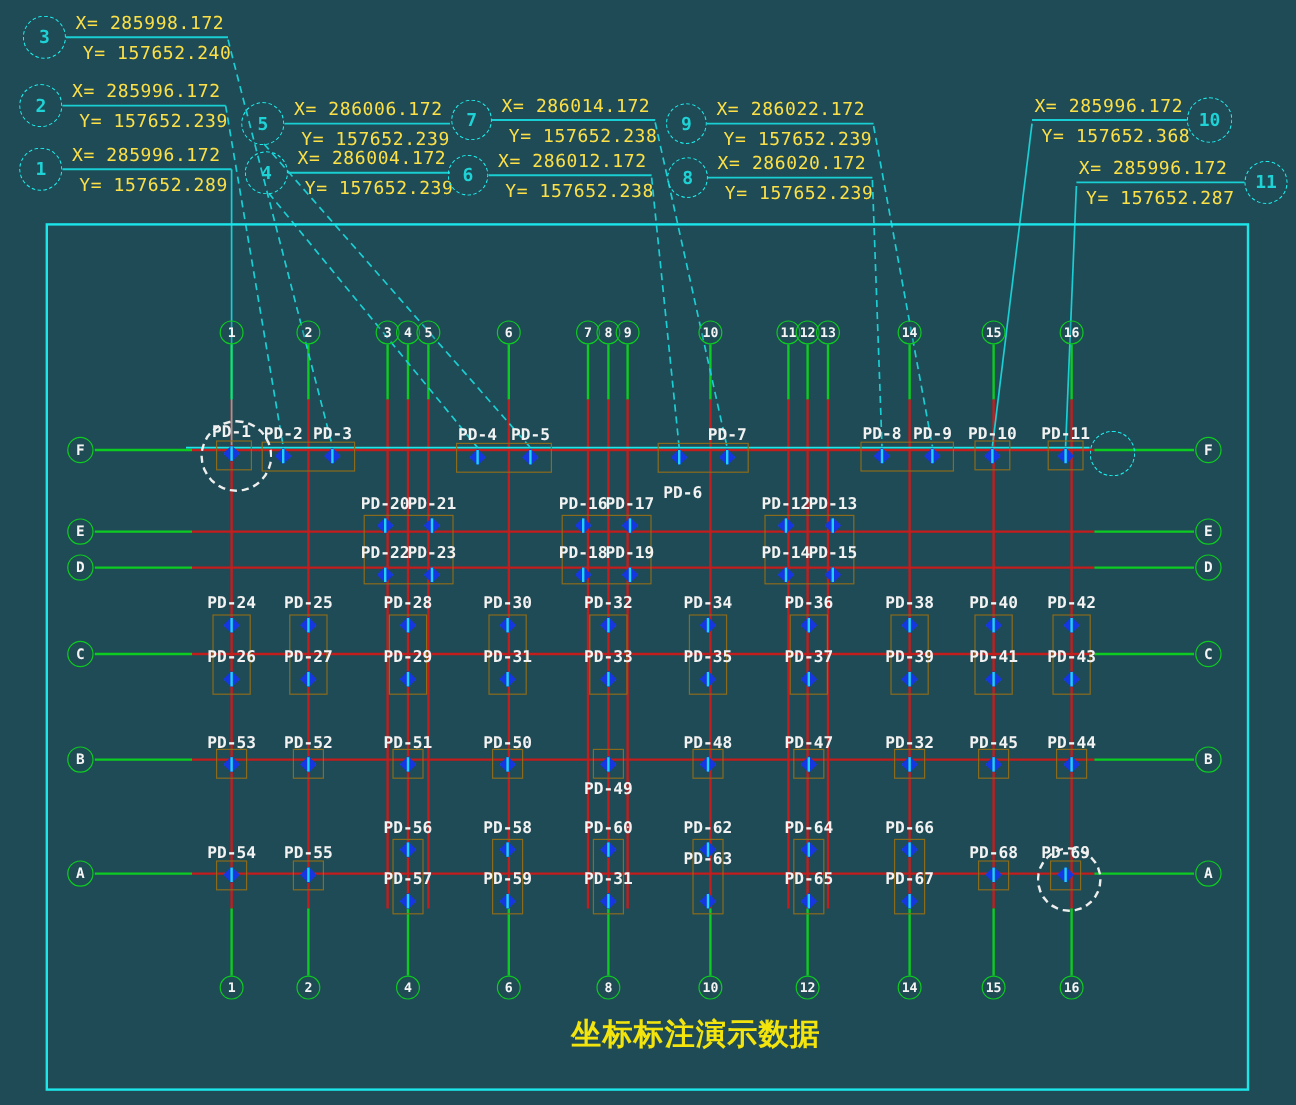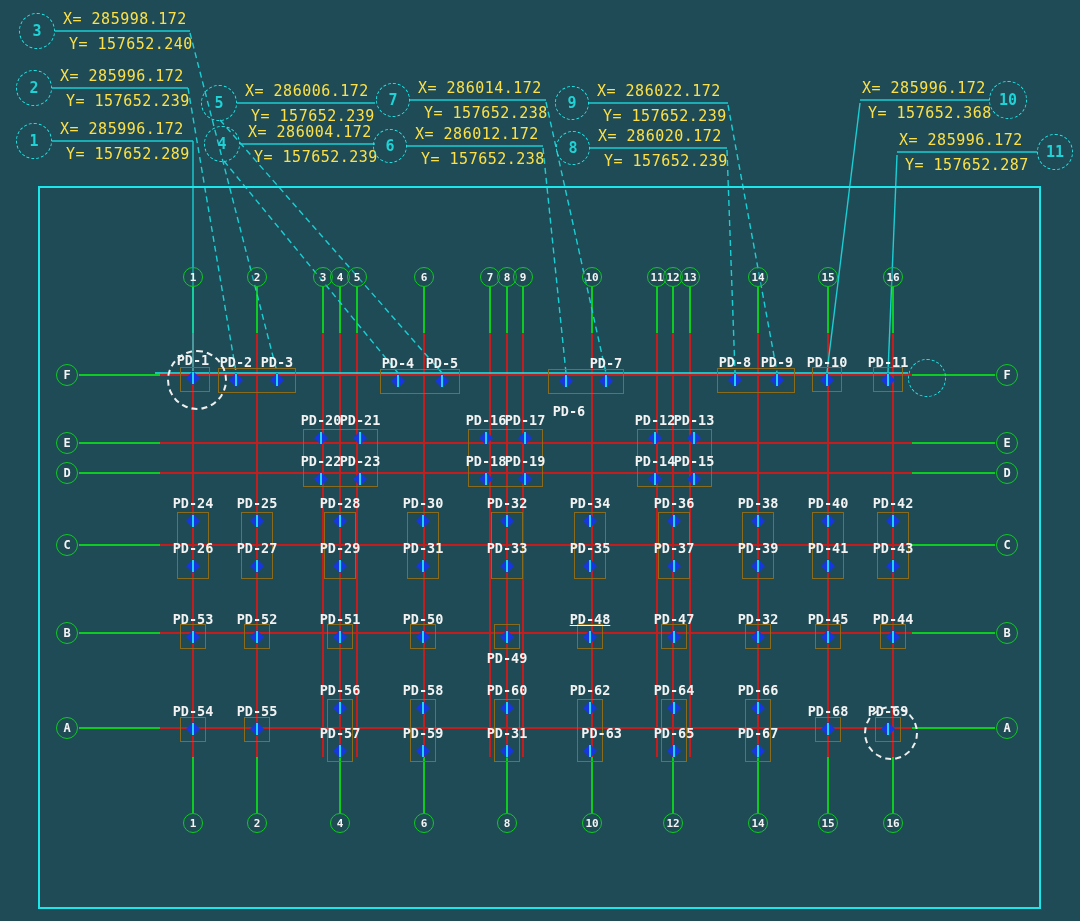--- a/index.html
+++ b/index.html
@@ -127,20 +127,21 @@
       <line x1="590" y1="148" x2="727" y2="148" stroke="#1acfd4" stroke-width="1.6"></line>
       <line x1="727" y1="150" x2="735" y2="372" stroke="#1acfd4" stroke-width="1.4" stroke-dasharray="6 4"></line>
       <line x1="589" y1="103" x2="728" y2="103" stroke="#1acfd4" stroke-width="1.6"></line>
       <line x1="728" y1="105" x2="777" y2="372" stroke="#1acfd4" stroke-width="1.4" stroke-dasharray="6 4"></line>
       <line x1="860" y1="100" x2="989" y2="100" stroke="#1acfd4" stroke-width="1.6"></line>
       <line x1="860" y1="103" x2="827" y2="372" stroke="#1acfd4" stroke-width="1.4"></line>
       <line x1="897" y1="152" x2="1037" y2="152" stroke="#1acfd4" stroke-width="1.6"></line>
       <line x1="897" y1="155" x2="888" y2="372" stroke="#1acfd4" stroke-width="1.4"></line>
     </svg>
   <div class="border-rect" id="frame" style="left: 38px; top: 186px; width: 999px; height: 719px;"></div>
+  <div class="title" id="title" style="left:476px;top:845px;">坐标标注演示数据</div>
 <div class="bubble" style="left: 56px; top: 364px; width: 22px; height: 22px; font-size: 12px;">F</div>
     <div class="bubble" style="left: 996px; top: 364px; width: 22px; height: 22px; font-size: 12px;">F</div>
     <div class="bubble" style="left: 56px; top: 432px; width: 22px; height: 22px; font-size: 12px;">E</div>
     <div class="bubble" style="left: 996px; top: 432px; width: 22px; height: 22px; font-size: 12px;">E</div>
     <div class="bubble" style="left: 56px; top: 462px; width: 22px; height: 22px; font-size: 12px;">D</div>
     <div class="bubble" style="left: 996px; top: 462px; width: 22px; height: 22px; font-size: 12px;">D</div>
     <div class="bubble" style="left: 56px; top: 534px; width: 22px; height: 22px; font-size: 12px;">C</div>
     <div class="bubble" style="left: 996px; top: 534px; width: 22px; height: 22px; font-size: 12px;">C</div>
     <div class="bubble" style="left: 56px; top: 622px; width: 22px; height: 22px; font-size: 12px;">B</div>
     <div class="bubble" style="left: 996px; top: 622px; width: 22px; height: 22px; font-size: 12px;">B</div>
@@ -397,21 +398,21 @@
       <span class="dia"></span>
     </div>
     <div class="pd-label" style="left: 726px; top: 611px;">PD-32</div>
     <div class="pd-marker" style="left: 666px; top: 629px;">
       <span class="dia"></span>
     </div>
     <div class="pd-label" style="left: 642px; top: 611px;">PD-47</div>
     <div class="pd-marker" style="left: 582px; top: 629px;">
       <span class="dia"></span>
     </div>
-    <div class="pd-label" style="left: 558px; top: 611px; text-decoration: underline;">PD-48</div>
+    <div class="pd-label" style="left: 558px; top: 611px;">PD-48</div>
     <div class="pd-marker" style="left: 499px; top: 629px;">
       <span class="dia"></span>
     </div>
     <div class="pd-label" style="left: 475px; top: 611px; margin-top: 39px;">PD-49</div>
     <div class="pd-marker" style="left: 415px; top: 629px;">
       <span class="dia"></span>
     </div>
     <div class="pd-label" style="left: 391px; top: 611px;">PD-50</div>
     <div class="pd-marker" style="left: 332px; top: 629px;">
       <span class="dia"></span>
@@ -457,21 +458,21 @@
       <span class="dia"></span>
     </div>
     <div class="pd-label" style="left: 475px; top: 725px;">PD-31</div>
     <div class="pd-marker" style="left: 582px; top: 700px;">
       <span class="dia"></span>
     </div>
     <div class="pd-label" style="left: 558px; top: 682px;">PD-62</div>
     <div class="pd-marker" style="left: 582px; top: 743px;">
       <span class="dia"></span>
     </div>
-    <div class="pd-label" style="left: 558px; top: 725px; text-align: right;">PD-63</div>
+    <div class="pd-label" style="left: 558px; top: 708px;">PD-63</div>
     <div class="pd-marker" style="left: 666px; top: 700px;">
       <span class="dia"></span>
     </div>
     <div class="pd-label" style="left: 642px; top: 682px;">PD-64</div>
     <div class="pd-marker" style="left: 666px; top: 743px;">
       <span class="dia"></span>
     </div>
     <div class="pd-label" style="left: 642px; top: 725px;">PD-65</div>
     <div class="pd-marker" style="left: 750px; top: 700px;">
       <span class="dia"></span>

